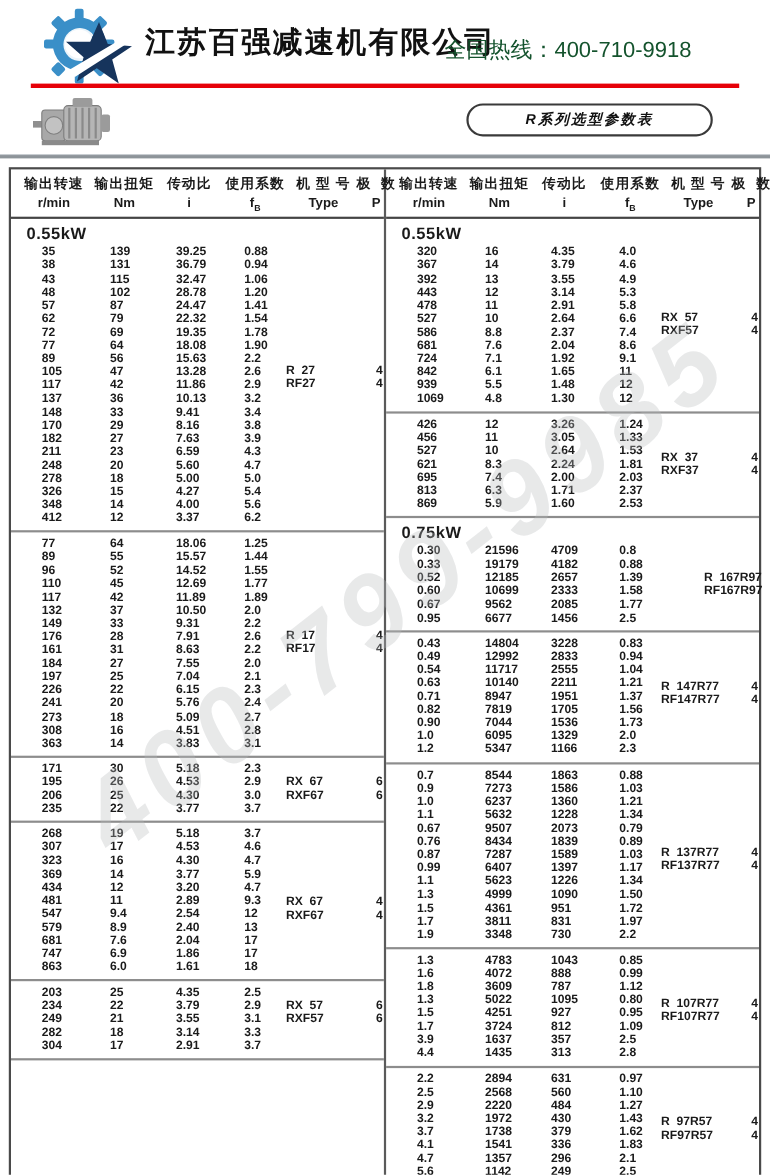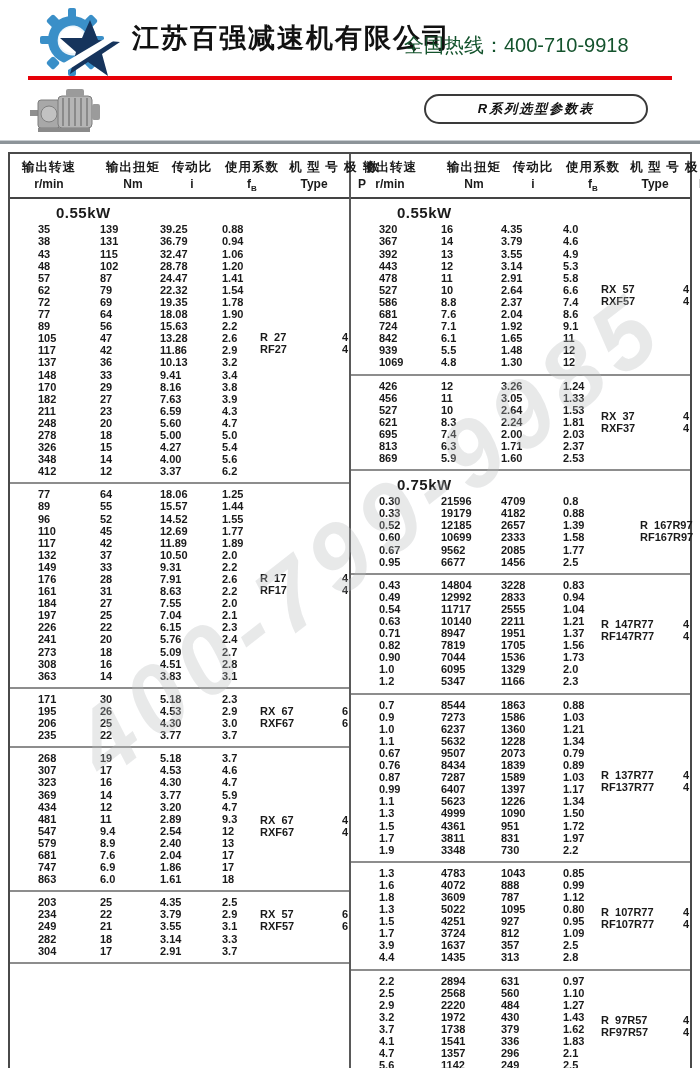--- a/index.html
+++ b/index.html
@@ -24,26 +24,26 @@
   
   .table-outer{
     margin:2px 8px 0 8px;border:2px solid #4a4a4a;display:flex;align-items:stretch;background:#fff;position:relative;z-index:1;
   }
   .half{flex:1 1 0;display:flex;flex-direction:column;min-width:0;}
   .half.left{border-right:2px solid #5a5a5a;}
   .thead{display:flex;padding:5px 2px 4px 6px;border-bottom:2px solid #444;}
   .th{display:flex;flex-direction:column;align-items:center;font-weight:700;}
   .th .zh{font-size:12.5px;letter-spacing:1px;white-space:pre;}
   .th .en{font-size:12px;margin-top:1px;}
-  .th1{flex:0 0 66px;} .th2{flex:0 0 62px;margin-left:20px;} .th3{flex:0 0 56px;} .th4{flex:0 0 64px;} .th5{flex:0 0 60px;} .th6{flex:0 0 30px;text-align:right;}
+  .th1{flex:0 0 66px;} .th2{flex:0 0 62px;} .th3{flex:0 0 56px;} .th4{flex:0 0 64px;} .th5{flex:0 0 60px;} .th6{flex:0 0 30px;text-align:right;}
   sub{font-size:8px;}
   .block{position:relative;padding:4px 0 5px 0;}
   .block + .block{border-top:2px solid #8d8d8d;}
   .block.filler{flex:1 1 auto;}
-  .sec{font-size:15px;font-weight:700;padding-left:14px;height:20px;line-height:20px;letter-spacing:0.5px;margin-left:32px;}
+  .sec{font-size:15px;font-weight:700;padding-left:14px;height:20px;line-height:20px;letter-spacing:0.5px;}
   .row{display:flex;padding-left:28px;height:12.1px;line-height:12.1px;font-size:11px;font-weight:700;}
   .row span{display:block;}
   .row span:nth-child(1){flex:0 0 62px;}
   .row span:nth-child(2){flex:0 0 60px;}
   .row span:nth-child(3){flex:0 0 62px;}
   .row span:nth-child(4){flex:0 0 50px;}
   .typebox{position:absolute;left:250px;width:88px;font-size:11px;font-weight:700;}
   .tline{display:flex;justify-content:space-between;height:12.1px;line-height:12.1px;white-space:pre;}
   
   .watermark{

